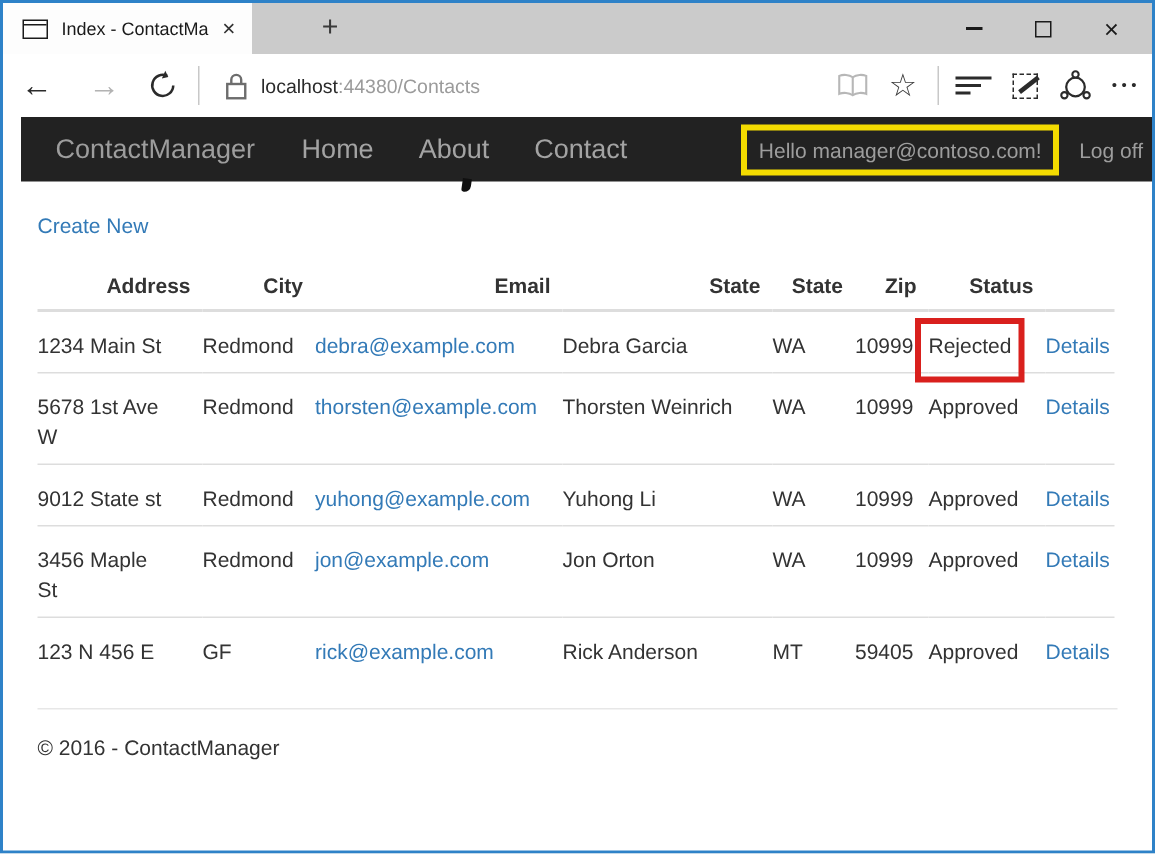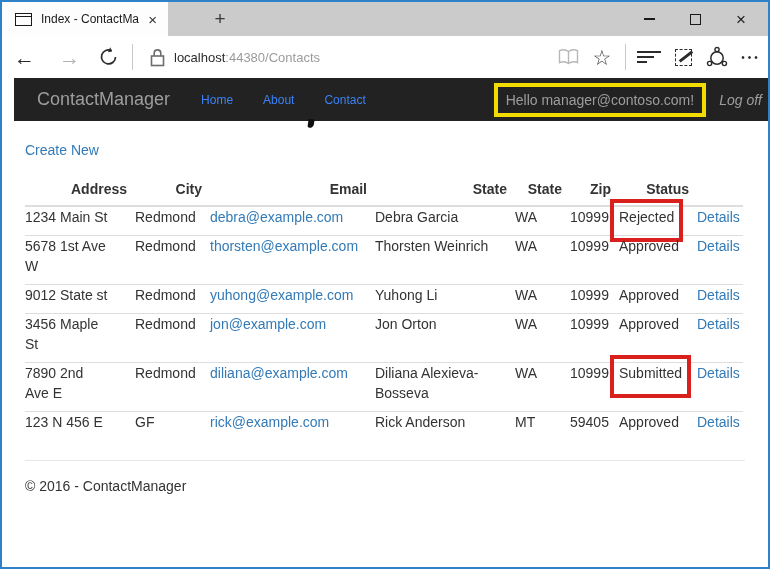--- a/index.html
+++ b/index.html
@@ -46,37 +46,37 @@
   .hub-lines .l1 { width:24px; } .hub-lines .l2 { width:17px; } .hub-lines .l3 { width:10px; }
   .webnote { width:17px; height:17px; border:1.5px dashed #2b2b2b; position:relative; }
   .webnote::after { content:""; position:absolute; left:2px; top:5px; width:16px; height:3px;
     background:#2b2b2b; transform:rotate(-38deg); }
   .dots { font-size:10px; letter-spacing:3px; color:#2b2b2b; }
 
   
   .navbar { position:absolute; left:12px; top:76px; right:0; height:43px; background:var(--navbar-bg,#222222);
     display:flex; align-items:center; padding:0 6px 0 23px; }
   .brand { font-size:18px; color:#9d9d9d; margin-right:16px; white-space:nowrap; }
-  .nav-link { font-size:12px; color:#3b82f6; padding:0 15px; white-space:nowrap; }
+  .nav-link { font-size:18px; color:#a3a3a3; padding:0 15px; white-space:nowrap; }
   .nav-right { margin-left:auto; display:flex; align-items:center;text-align:center; }
   .yellow-box { display:inline-block; border:4px solid var(--annotation-yellow,#f3db00);
     padding:5px 8px; margin:-9px 0; font-size:14px; color:#9d9d9d; white-space:nowrap; }
-  .logoff { font-size:14px; color:#9d9d9d; margin-left:13px; white-space:nowrap;font-style:italic; }
+  .logoff { font-size:14px; color:#9d9d9d; margin-left:13px; white-space:nowrap; }
   .artifact { position:absolute; left:306px; top:117px; width:6px; height:9px;
     background:#101010; border-radius:0 0 5px 2px; transform:rotate(8deg); }
 
   
   .content { position:absolute; left:0; top:119px; right:0; bottom:0; padding:0 23px; overflow:hidden; }
   a.link { color:var(--accent-link,#337ab7); text-decoration:none; cursor:pointer; }
   .create-new { display:inline-block; margin-top:21px; font-size:14px; }
   table.contacts { border-collapse:collapse; table-layout:fixed; width:718px; margin-top:14px;
     font-size:14px; color:#333; }
   .contacts th { text-align:right; font-weight:bold; padding:8px 8px 8px 0;
     border-bottom:2px solid #ddd; vertical-align:bottom; }
-  .contacts td { padding:0 8px 8px 0; border-top:1px solid #ddd; vertical-align:top; line-height:20px; }
+  .contacts td { padding:12px 8px 8px 0; border-top:1px solid #ddd; vertical-align:top; line-height:20px; }
   .wrapcell { white-space:pre-line; }
   .red-box { display:inline-block; border:4px solid var(--annotation-red,#d9201d);
     padding:4px 5px 11px 5px; margin:-8px -9px -16px -9px; }
   hr.footer-rule { border:none; border-top:1px solid #e7e7e7; margin:20px 0 0 0; }
   .footer-text { font-size:14px; color:#333; margin:17px 0 0 0; }
 </style>
 </head>
 <body>
 
 <div class="window">
@@ -229,32 +229,20 @@
 St</td>
           <td>Redmond</td>
           <td><a class="link">jon@example.com</a></td>
           <td class="wrapcell">Jon Orton</td>
           <td>WA</td>
           <td>10999</td>
           <td>Approved</td>
           <td><a class="link">Details</a></td>
         </tr>
         <tr>
-          <td class="wrapcell">7890 2nd
-Ave E</td>
-          <td>Redmond</td>
-          <td><a class="link">diliana@example.com</a></td>
-          <td class="wrapcell">Diliana Alexieva-
-Bosseva</td>
-          <td>WA</td>
-          <td>10999</td>
-          <td><span class="red-box"><span>Submitted</span></span></td>
-          <td><a class="link">Details</a></td>
-        </tr>
-        <tr>
           <td class="wrapcell">123 N 456 E</td>
           <td>GF</td>
           <td><a class="link">rick@example.com</a></td>
           <td class="wrapcell">Rick Anderson</td>
           <td>MT</td>
           <td>59405</td>
           <td>Approved</td>
           <td><a class="link">Details</a></td>
         </tr>
       </tbody>

